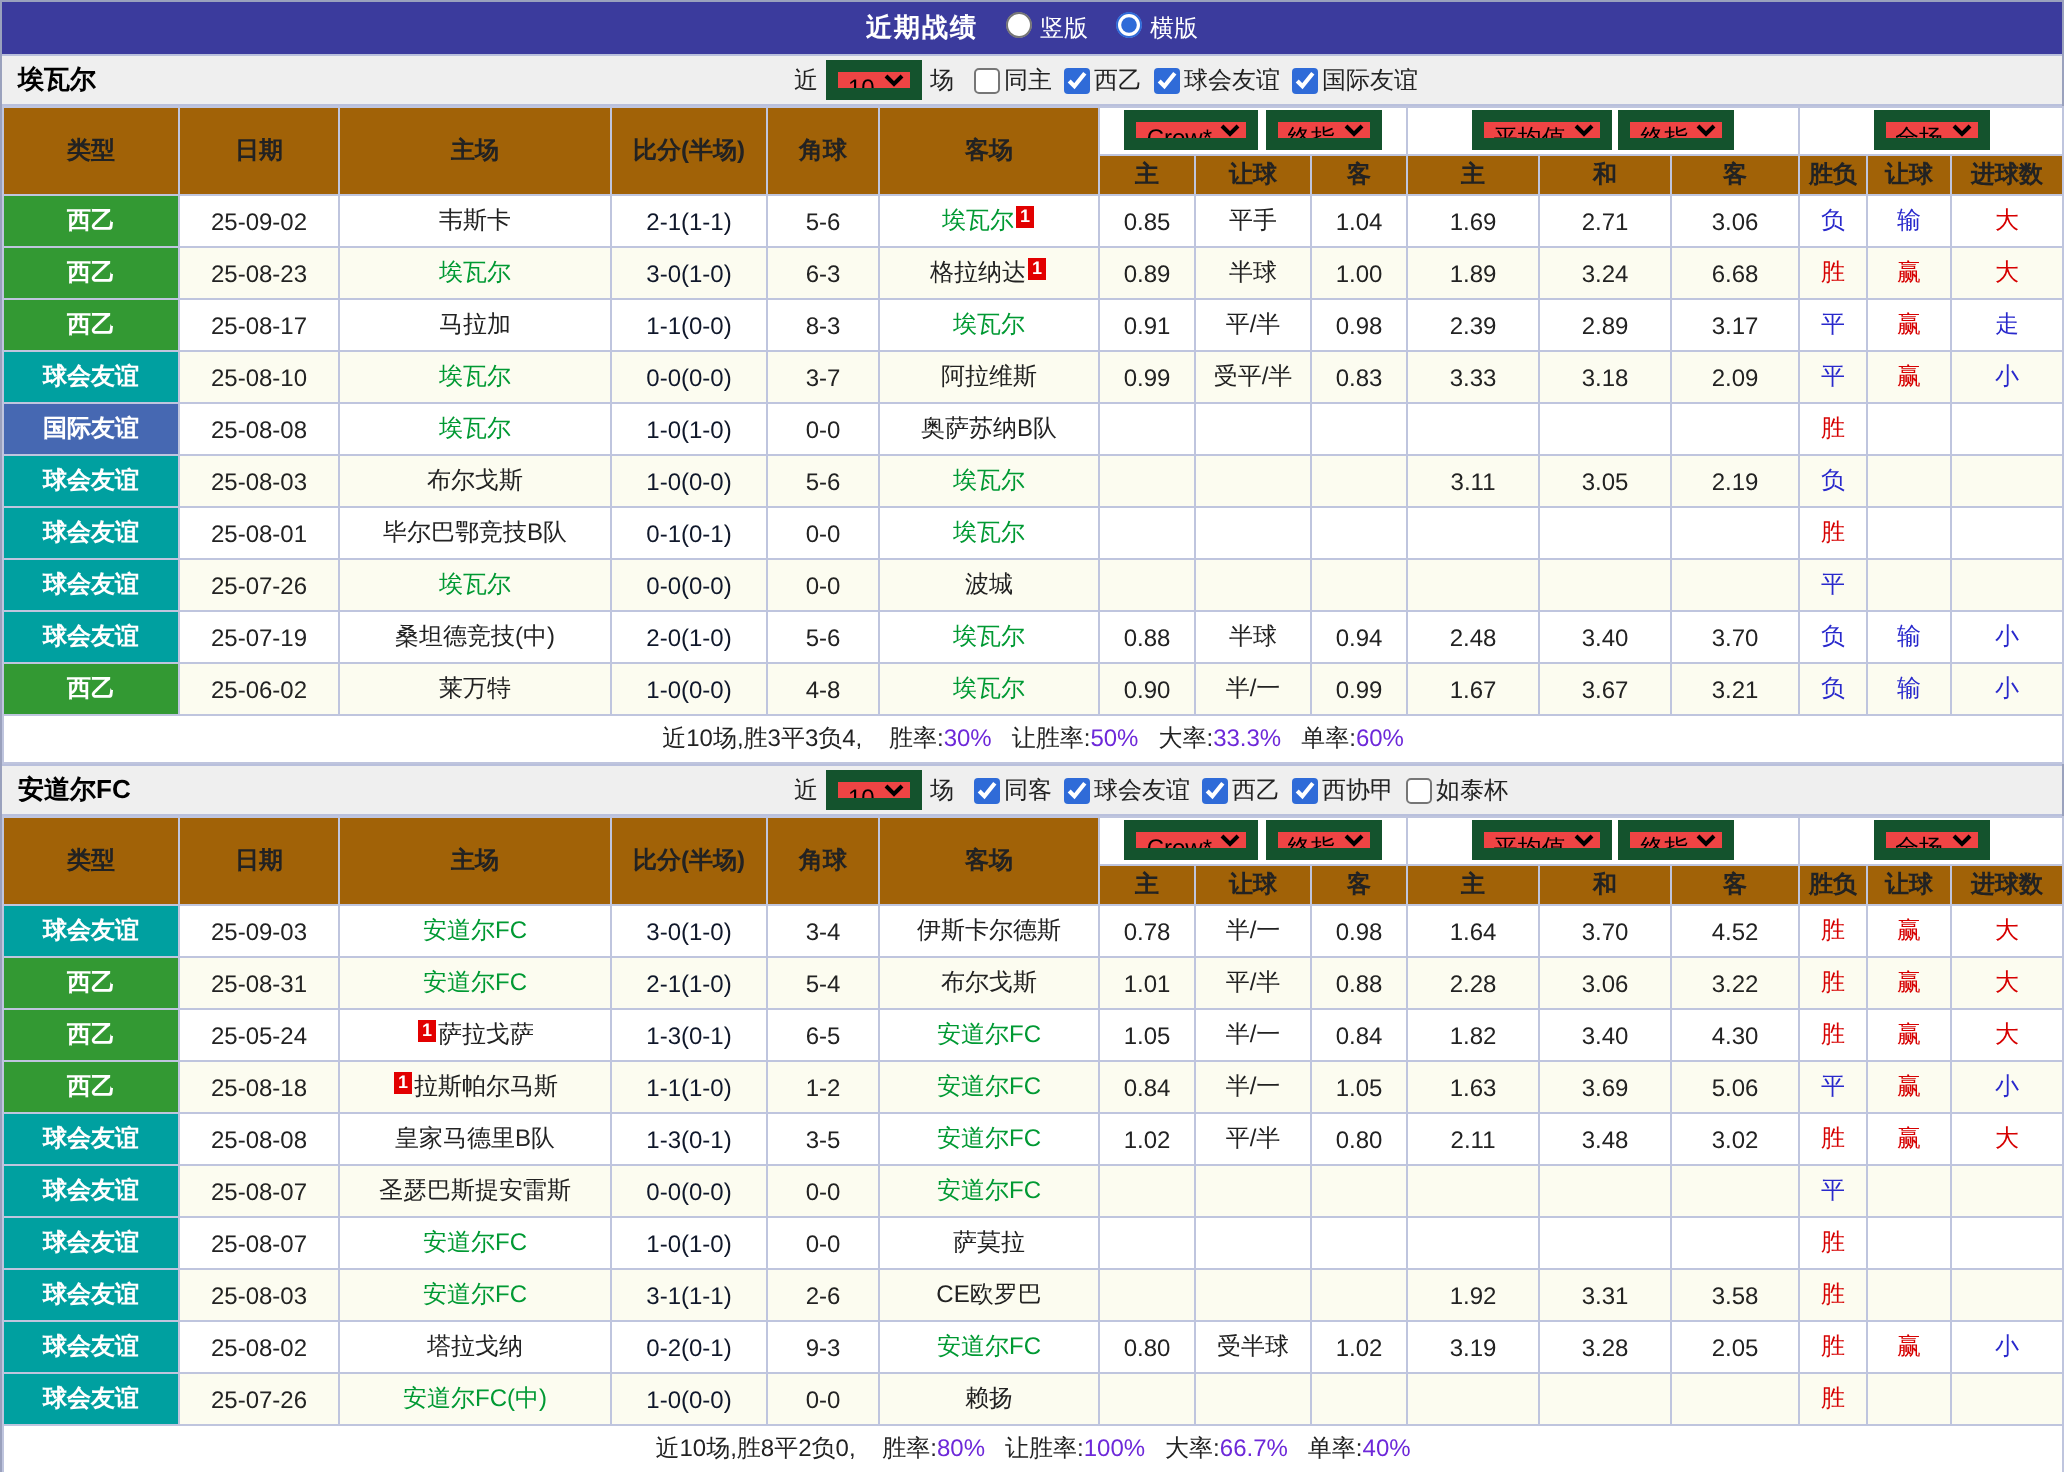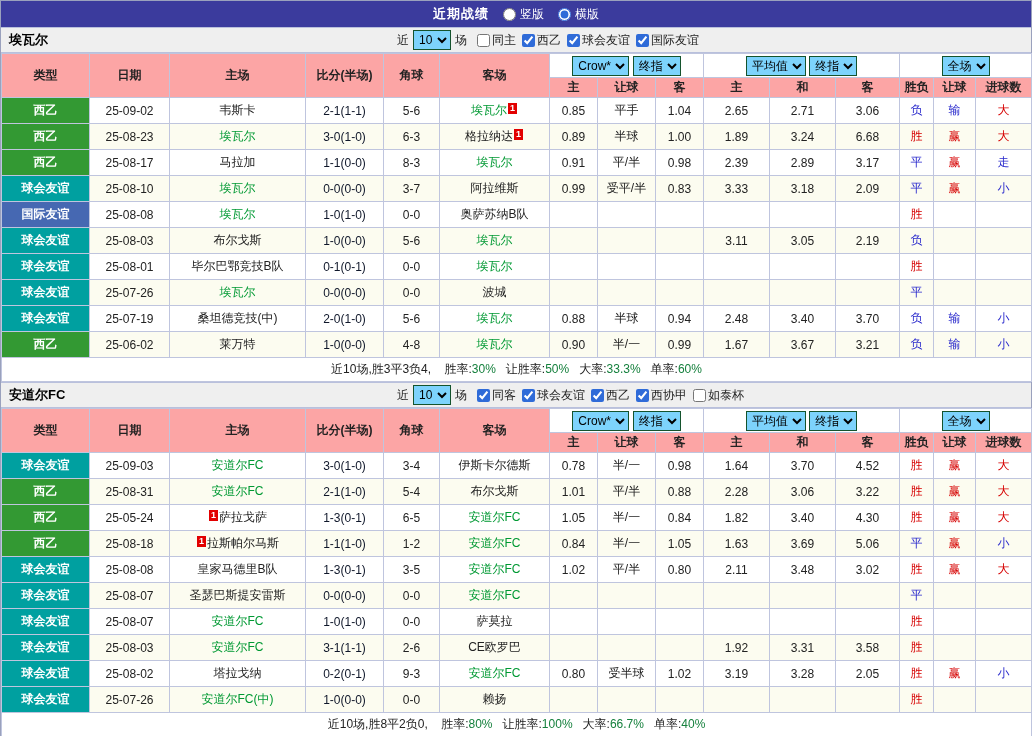--- a/index.html
+++ b/index.html
@@ -9,61 +9,61 @@
     font-size: 12px; color:#222; width:1032px;
   }
   .page { width:1032px; border:1px solid #9aa1bd; }
 
   
   .topbar {
     height:26px; background:#3b3b9d; color:#fff;
     display:flex; align-items:center; justify-content:center; gap:14px;
   }
   .topbar-title { font-weight:bold; font-size:13px; letter-spacing:1px; }
-  .radio-wrap { display:flex; align-items:center; gap:4px; cursor:pointer; }
+  .radio-wrap { display:flex; align-items:flex-start; gap:4px; cursor:pointer; }
   input[type=radio], input[type=checkbox] {
     accent-color:#2f6bd8; margin:0; width:13px; height:13px;
   }
 
   
   .filter-row {
     height:26px; background:#efefef;
     border-top:1px solid #b9c0dc; border-bottom:1px solid #b9c0dc;
     position:relative; display:flex; align-items:center;
   }
   .team-title { font-weight:bold; font-size:13px; padding-left:8px; color:#000; }
   .filters { position:absolute; left:396px; display:flex; align-items:center; gap:4px; white-space:nowrap; }
-  .filters select, thead select { height:20px; font-size:12px; padding:0 1px; background:#7dd3fc; border:1px solid #14532d; }
+  .filters select, thead select { height:20px; font-size:12px; padding:0 1px; background:#ef4444; border:6px solid #14532d; }
   .cbs { display:inline-flex; align-items:center; }
   .cbs label { display:inline-flex; align-items:center; gap:2px; margin-left:6px; cursor:pointer; }
 
   
   table { border-collapse:collapse; table-layout:fixed; width:1030px; }
   th, td {
     border:1px solid #bfc5de; text-align:center; padding:0;
     height:26px; overflow:hidden; white-space:nowrap;
   }
-  thead th { background:#fca5a5; font-weight:bold; color:#222; height:24px; }
+  thead th { background:#a16207; font-weight:bold; color:#222; height:24px; }
   thead th.dropdown-th { background:#fff; }
   thead tr.sub th { height:20px; }
   tbody tr:nth-child(even) td { background:#fcfcf0; }
   tbody td { background:#fff; }
   td.type-cell { color:#fff; font-weight:bold; }
   .team-green { color:#009933; }
   td.score { color:#0f172a; }
   .res-red { color:#d60000; }
   .res-blue { color:#2929cc; }
   .red-card {
     display:inline-block; background:#e20000; color:#fff;
     font-size:9px; line-height:11px; width:9px; height:11px;
     vertical-align:3px; margin:0 1px; font-weight:bold; text-align:center;
   }
   tfoot td { height:24px; background:#fff; color:#222; }
   .sum-label { margin-left:10px; }
-  .sum-val { color:#15803d; }
+  .sum-val { color:#6d28d9; }
   .team-link { cursor:pointer; }
 </style>
 </head>
 <body>
 
 <div class="page">
 
   <div class="topbar">
     <span class="topbar-title">近期战绩</span>
     <label class="radio-wrap">
@@ -157,21 +157,21 @@
           <tr>
             <td class="type-cell" style="background: rgb(51, 153, 51);">西乙</td>
             <td>25-09-02</td>
             <td class="team-cell"><span class="team-link">韦斯卡</span></td>
             <td class="score">2-1(1-1)</td>
             <td>5-6</td>
             <td class="team-cell"><span class="team-link team-green">埃瓦尔</span><span class="red-card">1</span></td>
             <td>0.85</td>
             <td>平手</td>
             <td>1.04</td>
-            <td>2.65</td>
+            <td>1.69</td>
             <td>2.71</td>
             <td>3.06</td>
             <td class="res-blue">负</td>
             <td class="res-blue">输</td>
             <td class="res-red">大</td>
           </tr>
           <tr>
             <td class="type-cell" style="background: rgb(51, 153, 51);">西乙</td>
             <td>25-08-23</td>
             <td class="team-cell"><span class="team-link team-green">埃瓦尔</span></td>

